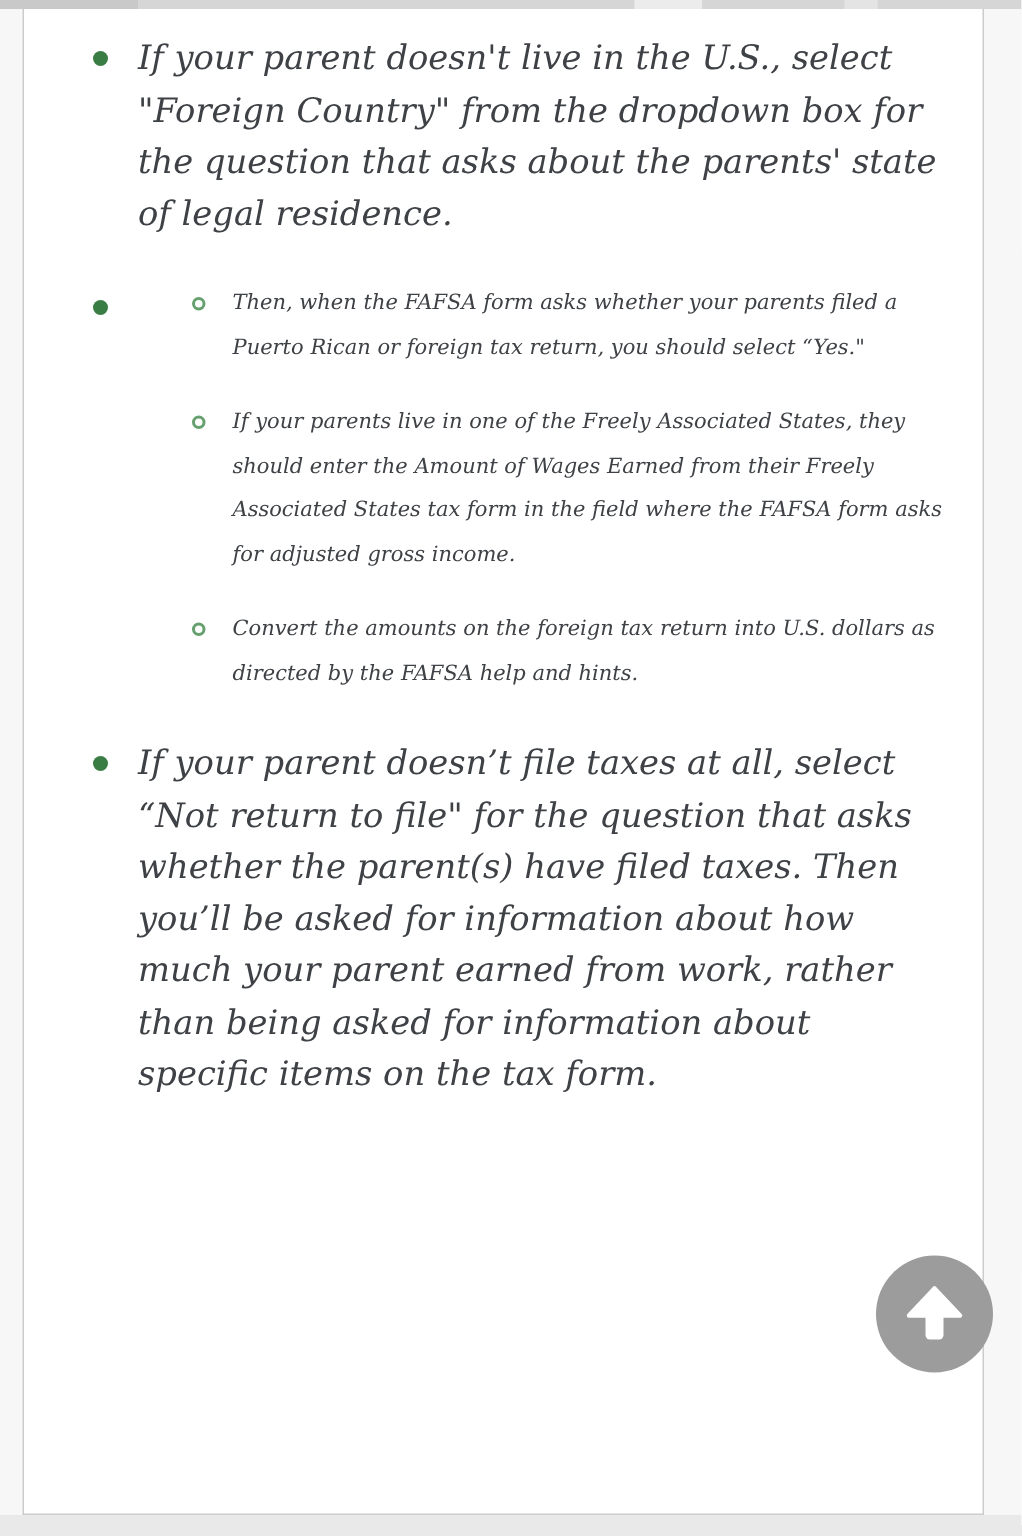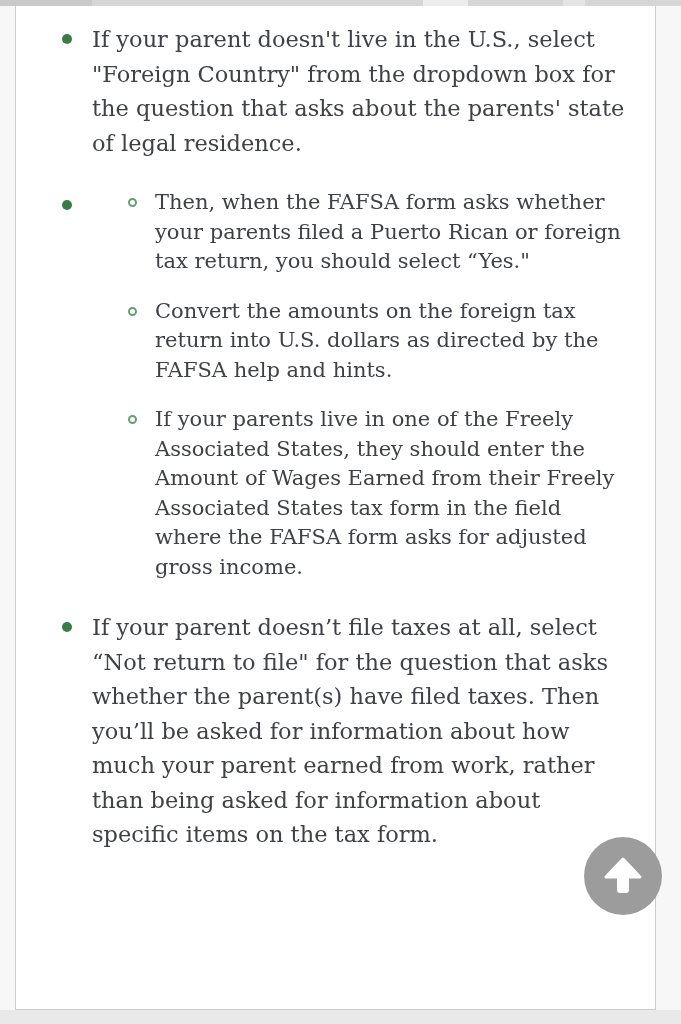--- a/index.html
+++ b/index.html
@@ -39,20 +39,21 @@
     position: absolute;
     top: 6px;
     left: 15px;
     width: 641px;
     height: 1004px;
     box-sizing: border-box;
     background: #ffffff;
     border-left: 1px solid #cccccc;
     border-right: 1px solid #cccccc;
     border-bottom: 1px solid #cccccc;
+    font-style: italic;
   }
   .bottom-area {
     position: absolute;
     top: 1010px; left: 0; right: 0; bottom: 0;
     background: #e9e9e9;
   }
   ul.main-list {
     list-style: none;
     margin: 16px 0 0 0;
     padding: 0 22px 0 76px;
@@ -70,21 +71,21 @@
     top: 12px;
     width: 10px;
     height: 10px;
     border-radius: 50%;
     background: #3a7d44;
   }
   ul.sub-list {
     list-style: none;
     margin: 28px 0 0 0;
     padding: 0 0 0 63px;
-    font-size: 21px;
+    font-size: 14px;
     line-height: 29.5px;
   }
   ul.sub-list > li {
     position: relative;
     margin-bottom: 20px;
   }
   ul.sub-list > li:last-child { margin-bottom: 0; }
   .bullet-circle {
     position: absolute;
     left: -27px;
@@ -134,25 +135,25 @@
 
       <li>
         <span class="bullet-dot"></span>
         <ul class="sub-list">
           <li>
             <span class="bullet-circle"></span>
             <span>Then, when the FAFSA form asks whether your parents filed a Puerto Rican or foreign tax return, you should select “Yes."</span>
           </li>
           <li>
             <span class="bullet-circle"></span>
-            <span>Convert the amounts on the foreign tax return into U.S. dollars as directed by the FAFSA help and hints.</span>
+            <span>If your parents live in one of the Freely Associated States, they should enter the Amount of Wages Earned from their Freely Associated States tax form in the field where the FAFSA form asks for adjusted gross income.</span>
           </li>
           <li>
             <span class="bullet-circle"></span>
-            <span>If your parents live in one of the Freely Associated States, they should enter the Amount of Wages Earned from their Freely Associated States tax form in the field where the FAFSA form asks for adjusted gross income.</span>
+            <span>Convert the amounts on the foreign tax return into U.S. dollars as directed by the FAFSA help and hints.</span>
           </li>
         </ul>
       </li>
 
       <li>
         <span class="bullet-dot"></span>
         <span>If your parent doesn’t file taxes at all, select “Not return to file" for the question that asks whether the parent(s) have filed taxes. Then you’ll be asked for information about how much your parent earned from work, rather than being asked for information about specific items on the tax form.</span>
       </li>
 
     </ul>

